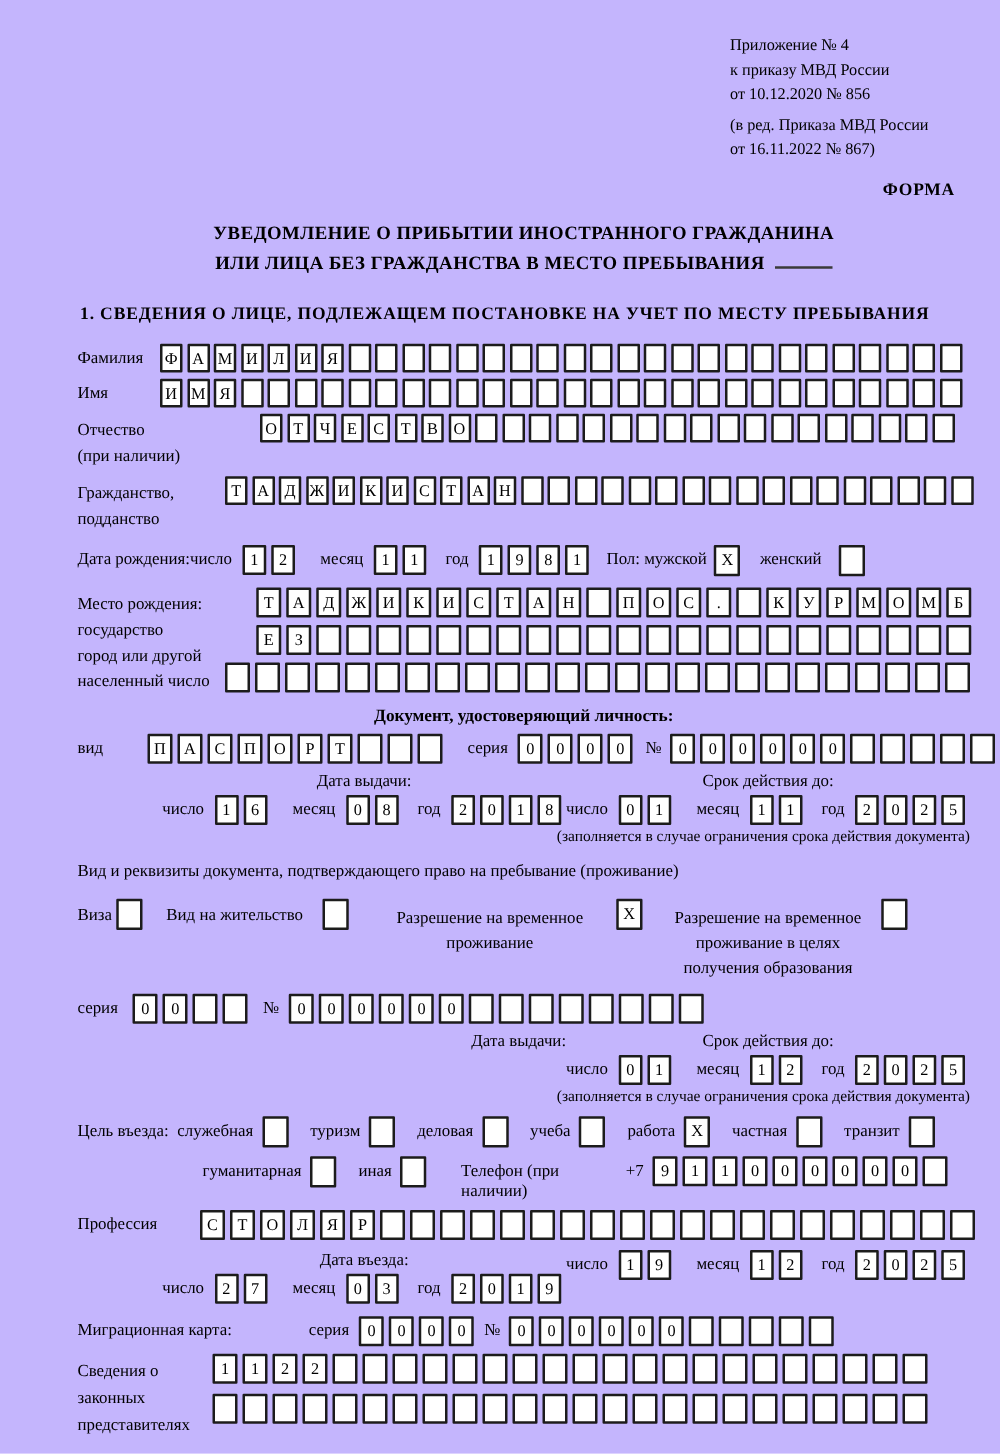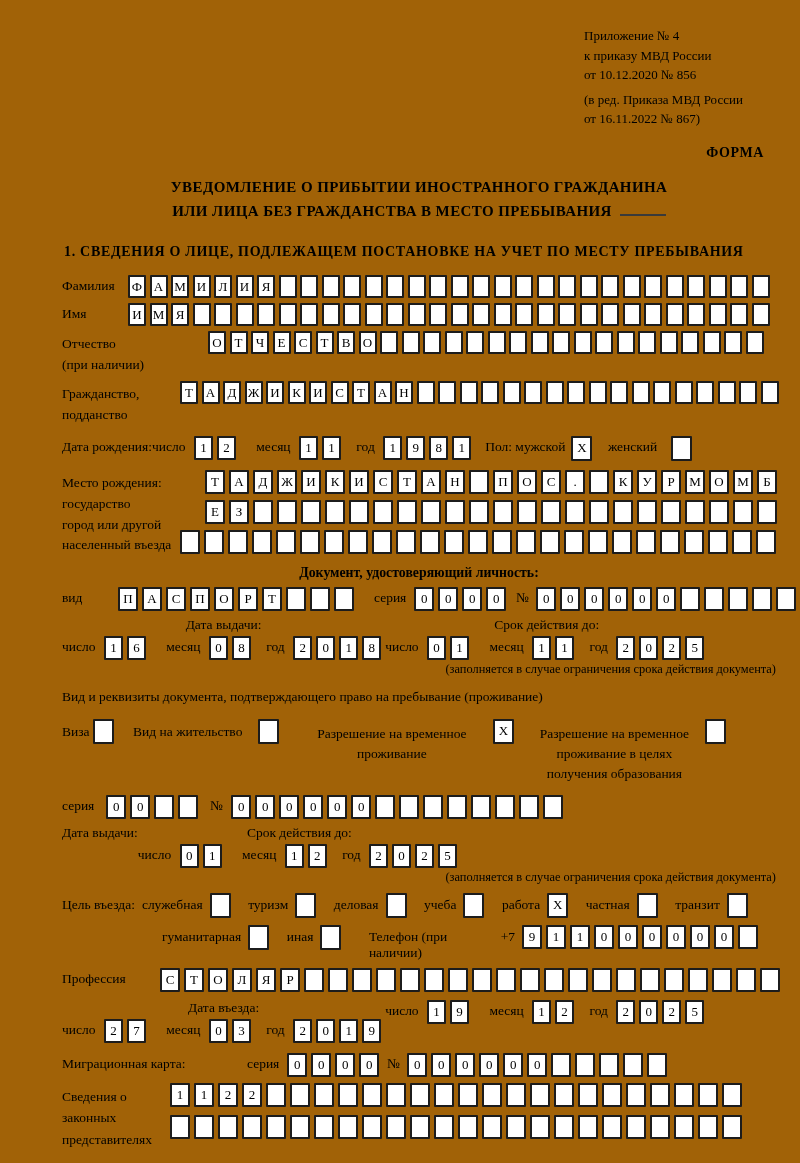--- a/index.html
+++ b/index.html
@@ -1,20 +1,20 @@
 <!DOCTYPE html>
 <html><head>
 <meta charset="utf-8">
 <style>
   html,body{margin:0;padding:0;background:#fff;}
   .page{
     width:800px;height:1163px;box-sizing:border-box;
     padding:26px 24px 10px 62px;
     font-family:"Liberation Serif","DejaVu Serif",serif;
-    font-size:13.5px;color:#000;background:#a16207;overflow:hidden;position:relative;
+    font-size:13.5px;color:#000;background:#c4b5fd;overflow:hidden;position:relative;
   }
   .top-note{margin-left:auto;width:192px;font-size:13px;line-height:1.5;}
   .top-note .gap{height:5px;}
   .forma{text-align:right;font-weight:bold;font-size:14px;letter-spacing:.6px;margin:16px 12px 0 0;}
   .title{text-align:center;font-weight:bold;font-size:15px;letter-spacing:.4px;line-height:1.65;margin-top:14px;}
   .uline{display:inline-block;width:46px;height:4px;border-bottom:2.5px solid #3a3a3a;margin-left:8px;}
   .sec1{font-weight:bold;font-size:14px;letter-spacing:.7px;margin:20px 0 15px 2px;white-space:nowrap;}
   .frow{display:flex;align-items:flex-start;margin-bottom:5px;}
   .flabel{flex-shrink:0;padding-top:3px;}
   .w66{width:66px;}.w118{width:118px;}.w146{width:146px;}.w96{width:98px;}.w143{width:143px;}
@@ -24,21 +24,21 @@
     display:inline-block;box-sizing:border-box;width:18px;height:23px;
     border:2px solid #1c1c1c;border-radius:1px;margin-right:3.5px;
     text-align:center;font-size:13px;line-height:19px;vertical-align:middle;background:#fff;
   }
   .lg .cbox{width:20px;height:24px;margin-right:4px;}
   .ck .cbox{width:21px;height:25px;}
   .dgrp{white-space:nowrap;padding-top:0;}
   .dlbl{margin:0 5px 0 13px;}
   .dlbl:first-child{margin-left:0;}
   .dgrp .cbox{width:19px;height:24px;margin-right:4px;}
-  .two-col{display:flex;justify-content:flex-start;align-items:flex-start;margin-bottom:2px;}
+  .two-col{display:flex;justify-content:flex-end;align-items:flex-start;margin-bottom:2px;}
   .subhead{text-align:center;margin-bottom:3px;}
   .note-r{text-align:right;font-size:12.4px;margin:1px 0 8px 0;}
   .intro{margin:4px 0 10px 0;line-height:1.8;}
   .ckrow{display:flex;align-items:flex-start;margin:2px 0 10px 0;}
   .ckrow .plabel{padding-top:5px;}
   .pblock{text-align:center;line-height:1.5;padding-top:5px;}
   .mr6{margin-right:6px;}.ml16{margin-left:16px;}.ml22{margin-left:22px;}
   .purline{display:flex;align-items:flex-start;margin-bottom:7px;}
   .purline .plabel{padding-top:4px;margin-right:7px;}
   .purline .boxes{margin-right:14px;}
@@ -111,21 +111,21 @@
     <span class="boxes ck" style="margin-left:6px"><span class="cbox">X</span></span>
     <span class="flabel" style="margin-left:12px">женский</span>
     <span class="boxes ck" style="margin-left:14px"><span class="cbox">&nbsp;</span></span>
   </div>
 
   <div class="frow">
     <div class="flabel w143 lbl2">
       <div>Место рождения:</div>
       <div>государство</div>
       <div>город или другой</div>
-      <div>населенный въезда</div>
+      <div>населенный число</div>
     </div>
     <div class="bp-rows">
       <div class="frow">
           <div class="boxes lg"><span class="cbox">Т</span><span class="cbox">А</span><span class="cbox">Д</span><span class="cbox">Ж</span><span class="cbox">И</span><span class="cbox">К</span><span class="cbox">И</span><span class="cbox">С</span><span class="cbox">Т</span><span class="cbox">А</span><span class="cbox">Н</span><span class="cbox">&nbsp;</span><span class="cbox">П</span><span class="cbox">О</span><span class="cbox">С</span><span class="cbox">.</span><span class="cbox">&nbsp;</span><span class="cbox">К</span><span class="cbox">У</span><span class="cbox">Р</span><span class="cbox">М</span><span class="cbox">О</span><span class="cbox">М</span><span class="cbox">Б</span></div>
         </div>
       <div class="frow">
           <div class="boxes lg"><span class="cbox">Е</span><span class="cbox">З</span><span class="cbox">&nbsp;</span><span class="cbox">&nbsp;</span><span class="cbox">&nbsp;</span><span class="cbox">&nbsp;</span><span class="cbox">&nbsp;</span><span class="cbox">&nbsp;</span><span class="cbox">&nbsp;</span><span class="cbox">&nbsp;</span><span class="cbox">&nbsp;</span><span class="cbox">&nbsp;</span><span class="cbox">&nbsp;</span><span class="cbox">&nbsp;</span><span class="cbox">&nbsp;</span><span class="cbox">&nbsp;</span><span class="cbox">&nbsp;</span><span class="cbox">&nbsp;</span><span class="cbox">&nbsp;</span><span class="cbox">&nbsp;</span><span class="cbox">&nbsp;</span><span class="cbox">&nbsp;</span><span class="cbox">&nbsp;</span><span class="cbox">&nbsp;</span></div>
         </div>
       <div class="frow">
           <div class="boxes lg offsetL"><span class="cbox">&nbsp;</span><span class="cbox">&nbsp;</span><span class="cbox">&nbsp;</span><span class="cbox">&nbsp;</span><span class="cbox">&nbsp;</span><span class="cbox">&nbsp;</span><span class="cbox">&nbsp;</span><span class="cbox">&nbsp;</span><span class="cbox">&nbsp;</span><span class="cbox">&nbsp;</span><span class="cbox">&nbsp;</span><span class="cbox">&nbsp;</span><span class="cbox">&nbsp;</span><span class="cbox">&nbsp;</span><span class="cbox">&nbsp;</span><span class="cbox">&nbsp;</span><span class="cbox">&nbsp;</span><span class="cbox">&nbsp;</span><span class="cbox">&nbsp;</span><span class="cbox">&nbsp;</span><span class="cbox">&nbsp;</span><span class="cbox">&nbsp;</span><span class="cbox">&nbsp;</span><span class="cbox">&nbsp;</span><span class="cbox">&nbsp;</span></div>

